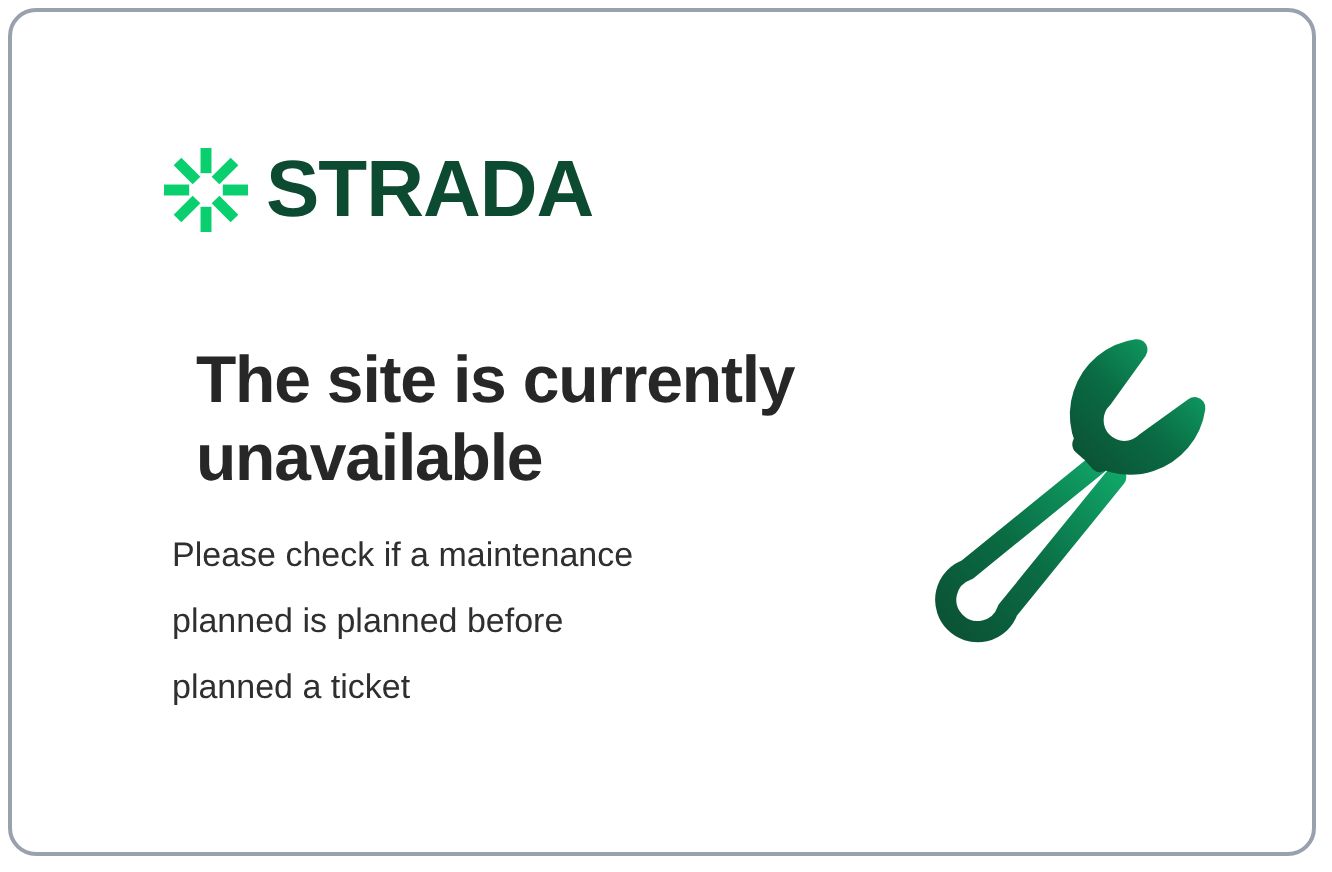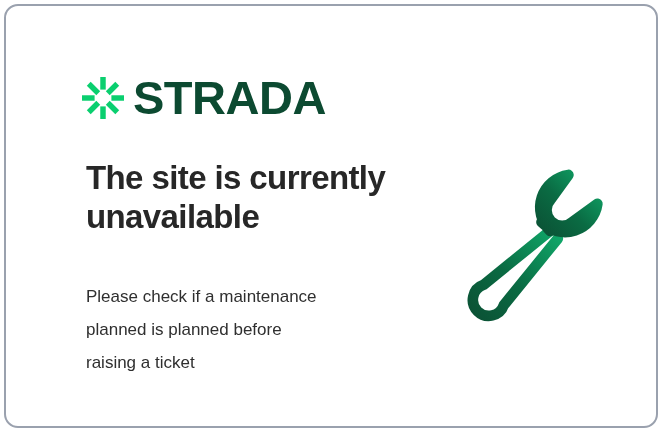--- a/index.html
+++ b/index.html
@@ -43,47 +43,47 @@
     align-items: center;
     gap: 9px;
   }
   .brand-mark {
     width: 42px;
     height: 42px;
     display: block;
     flex: 0 0 auto;
   }
   .brand-word {
-    font-size: 47px;
+    font-size: 40px;
     font-weight: 700;
     letter-spacing: -0.5px;
     color: #0c4a31;
     line-height: 1;
     white-space: nowrap;
   }
 
   
   .headline {
     position: absolute;
     left: 80px;
     top: 152px;
     width: 340px;
-    margin: 0;
+    margin: 12px;
     font-size: 33px;
     font-weight: 700;
     line-height: 39px;
     letter-spacing: -0.6px;
     color: #272727;
   }
 
   
   .body-copy {
     position: absolute;
     left: 80px;
-    top: 274px;
+    top: 255px;
     width: 330px;
     margin: 0;
     font-size: 17px;
     font-weight: 400;
     line-height: 33px;
     color: #2f2f2f;
   }
   .body-copy .line {
     display: block;
     white-space: nowrap;
@@ -127,21 +127,21 @@
         </g>
       </svg>
       <span class="brand-word">STRADA</span>
     </div>
 
     <h1 class="headline">The site is currently unavailable</h1>
 
     <p class="body-copy">
       <span class="line">Please check if a maintenance</span>
       <span class="line">planned is planned before</span>
-      <span class="line">raising a ticket</span>
+      <span class="line">planned a ticket</span>
     </p>
 
     <svg class="wrench" viewBox="0 0 170 170" aria-hidden="true">
       <defs>
         <linearGradient id="wrenchGrad" x1="0" y1="1" x2="1" y2="0">
           <stop offset="0%" stop-color="#0B5235"></stop>
           <stop offset="45%" stop-color="#0A6B43"></stop>
           <stop offset="100%" stop-color="#10A96A"></stop>
         </linearGradient>
       </defs>

